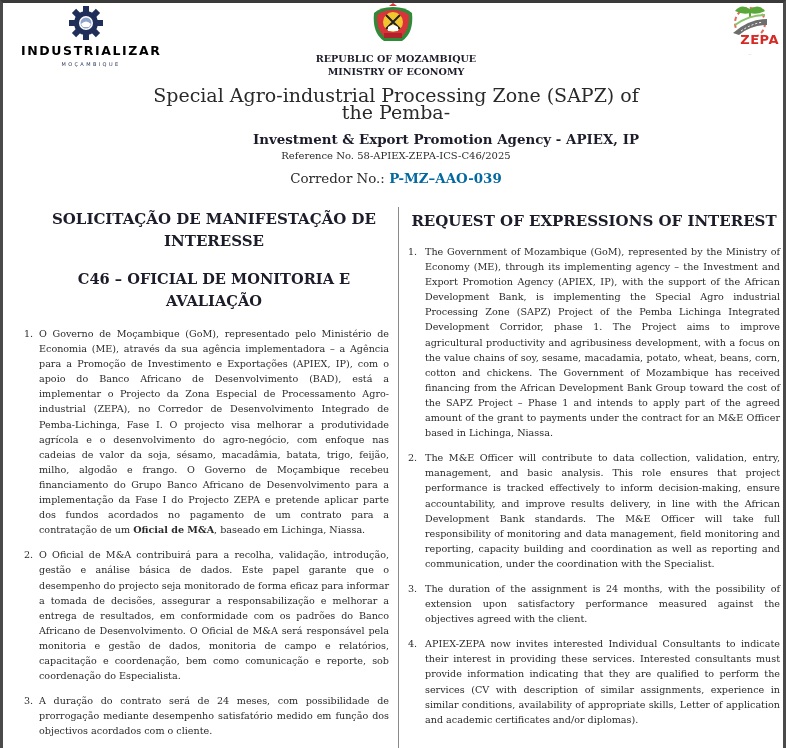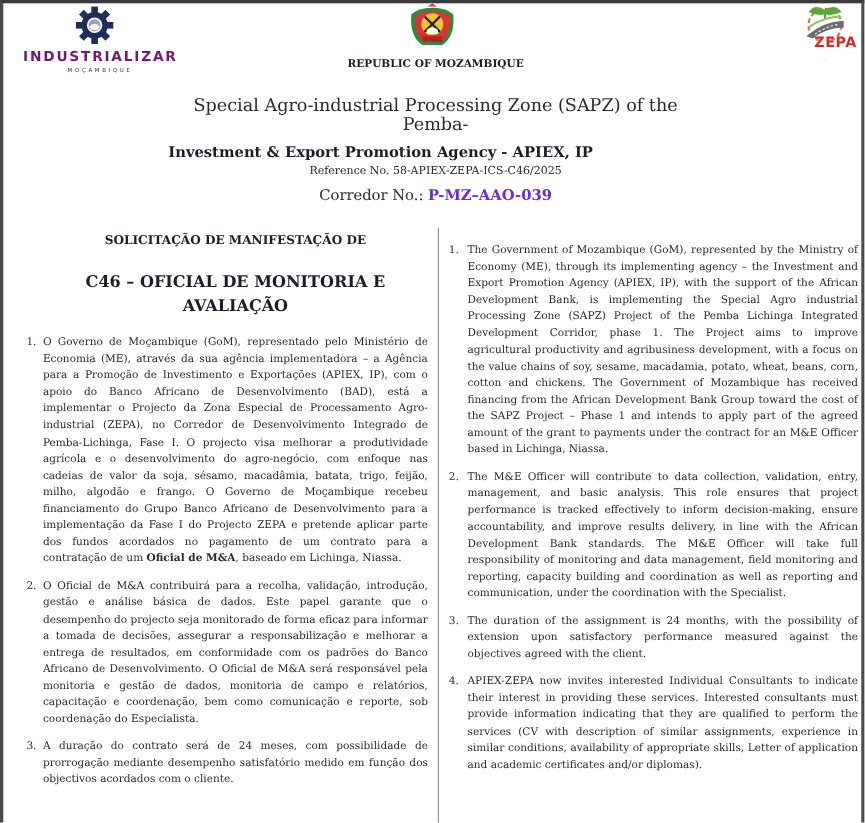--- a/index.html
+++ b/index.html
@@ -21,21 +21,21 @@
     .logo-left {
       position: absolute; left: 18px; top: 0px; width: 140px; height: 70px;
       text-align: center;
     }
     .gear {
       position: absolute; left: 47px; top: 2px; width: 36px; height: 36px;
     }
     .ind-title {
       position: absolute; left: 0; top: 40px; width: 140px;
       font-family: "DejaVu Sans", sans-serif; font-weight: bold;
-      font-size: 12.5px; letter-spacing: 1.6px; color: #701a75; text-align: center;
+      font-size: 12.5px; letter-spacing: 1.6px; color: #000000; text-align: center;
     }
     .ind-sub {
       position: absolute; left: 0; top: 58px; width: 140px;
       font-family: "DejaVu Sans", sans-serif; font-size: 5px;
       letter-spacing: 2.4px; color: #1f2f5a; text-align: center;
     }
     .emblem { position: absolute; left: 363px; top: 0px; width: 54px; height: 42px; }
     .zepa-logo { position: absolute; left: 718px; top: 0px; width: 58px; height: 56px; }
     .zepa-text {
       position: absolute; left: 0; top: 29px; width: 58px; text-align: right;
@@ -47,46 +47,46 @@
       font-family: "DejaVu Sans", sans-serif; font-size: 3px; color: #999;
     }
 
     .republic {
       position: absolute; left: 280px; top: 50px; width: 226px; text-align: center;
       font-family: "DejaVu Serif", serif; font-weight: bold; font-size: 9.6px;
       line-height: 12.5px; color: #1c1c2a;
     }
     .sapz-title {
       position: absolute; left: 150px; top: 84px; width: 486px; text-align: center;
-      font-size: 16px; line-height: 17px; color: #2a2a2a;
+      font-size: 19px; line-height: 17px; color: #2a2a2a;
     }
     .agency {
-      position: absolute; left: 150px; top: 128px; width: 486px; text-align: left;
+      position: absolute; left: 150px; top: 128px; width: 486px; text-align: right;
       font-weight: bold; font-size: 13.4px; color: #1c1c2a; line-height: 16px;
     }
     .reference {
       position: absolute; left: 150px; top: 145px; width: 486px; text-align: center;
       font-size: 10px; color: #2a2a2a; line-height: 16px;
     }
     .project-no {
       position: absolute; left: 150px; top: 167px; width: 486px; text-align: center;
       font-size: 13.4px; color: #2a2a2a; line-height: 16px;
     }
-    .project-no b { color: #6d28d9; }
+    .project-no b { color: #0369a1; }
 
     .divider {
       position: absolute; left: 395px; top: 204px; width: 1px; height: 544px;
       background: #8a8a8a;
     }
 
     .col-left { position: absolute; left: 16px; top: 205px; width: 370px; }
     .col-right { position: absolute; left: 405px; top: 205px; width: 372px; }
 
     .heading-main {
-      text-align: center; font-weight: bold; font-size: 11px;
+      text-align: center; font-weight: bold; font-size: 15px;
       line-height: 22px; color: #1c1c2a;
     }
     .heading-sub {
       text-align: center; font-weight: bold; font-size: 14.6px;
       line-height: 22px; color: #1c1c2a; margin-top: 16px;
     }
     .col-left .heading-main { margin-left: 20px; margin-right: 0; }
     .col-left .heading-sub { margin-left: 20px; }
     .col-right .heading-main { margin-top: 2px; }
     .col-right .heading-sub { margin-top: 8px; line-height: 25px; }
@@ -151,37 +151,39 @@
       <path d="M12 30 Q28 16 46 16 L46 22 Q30 22 18 32 Z" fill="#6d6d6d"></path>
       <path d="M20 28 Q30 21 42 19" stroke="#ffffff" stroke-width="1" stroke-dasharray="2 2" fill="none"></path>
       <path d="M14 22 Q28 12 44 12" stroke="#8cc46a" stroke-width="2" fill="none"></path>
     </svg>
     <div class="zepa-text">ZEPA</div>
     <div class="zepa-sub">—</div>
   </div>
 
   <div class="republic">
     <div>REPUBLIC OF MOZAMBIQUE</div>
+    <div>MINISTRY OF ECONOMY</div>
   </div>
 
   <div class="sapz-title">
     <div>Special Agro-industrial Processing Zone (SAPZ) of the Pemba-</div>
   </div>
 
   <div class="agency">Investment &amp; Export Promotion Agency - APIEX, IP</div>
   <div class="reference">Reference No. 58-APIEX-ZEPA-ICS-C46/2025</div>
   <div class="project-no">
     <span>Corredor No.: </span><b>P-MZ–AAO-039</b>
   </div>
 
   <div class="divider"></div>
 
   <div class="col-left">
     <div class="heading-main">
       <div>SOLICITAÇÃO DE MANIFESTAÇÃO DE</div>
+      <div>INTERESSE</div>
     </div>
     <div class="heading-sub">
       <div>C46 – OFICIAL DE MONITORIA E AVALIAÇÃO</div>
     </div>
     <ol class="paras">
       <li>
         <span class="num">1.</span>
         <span>O Governo de Moçambique (GoM), representado pelo Ministério de Economia (ME), através da sua agência implementadora – a Agência para a Promoção de Investimento e Exportações (APIEX, IP), com o apoio do Banco Africano de Desenvolvimento (BAD), está a implementar o Projecto da Zona Especial de Processamento Agro-industrial (ZEPA), no Corredor de Desenvolvimento Integrado de Pemba-Lichinga, Fase I. O projecto visa melhorar a produtividade agrícola e o desenvolvimento do agro-negócio, com enfoque nas cadeias de valor da soja, sésamo, macadâmia, batata, trigo, feijão, milho, algodão e frango. O Governo de Moçambique recebeu financiamento do Grupo Banco Africano de Desenvolvimento para a implementação da Fase I do Projecto ZEPA e pretende aplicar parte dos fundos acordados no pagamento de um contrato para a contratação de um </span><b>Oficial de M&amp;A</b><span>, baseado em Lichinga, Niassa.</span>
       </li>
       <li>
@@ -190,20 +192,21 @@
       </li>
       <li>
         <span class="num">3.</span>
         <span>A duração do contrato será de 24 meses, com possibilidade de prorrogação mediante desempenho satisfatório medido em função dos objectivos acordados com o cliente.</span>
       </li>
 
     </ol>
   </div>
 
   <div class="col-right">
+    <div class="heading-main">REQUEST OF EXPRESSIONS OF INTEREST</div>
     <ol class="paras">
       <li>
         <span class="num">1.</span>
         <span>The Government of Mozambique (GoM), represented by the Ministry of Economy (ME), through its implementing agency – the Investment and Export Promotion Agency (APIEX, IP), with the support of the African Development Bank, is implementing the Special Agro industrial Processing Zone (SAPZ) Project of the Pemba Lichinga Integrated Development Corridor, phase 1. The Project aims to improve agricultural productivity and agribusiness development, with a focus on the value chains of soy, sesame, macadamia, potato, wheat, beans, corn, cotton and chickens. The Government of Mozambique has received financing from the African Development Bank Group toward the cost of the SAPZ Project – Phase 1 and intends to apply part of the agreed amount of the grant to payments under the contract for an M&amp;E Officer based in Lichinga, Niassa.</span>
       </li>
       <li>
         <span class="num">2.</span>
         <span>The M&amp;E Officer will contribute to data collection, validation, entry, management, and basic analysis. This role ensures that project performance is tracked effectively to inform decision-making, ensure accountability, and improve results delivery, in line with the African Development Bank standards. The M&amp;E Officer will take full responsibility of monitoring and data management, field monitoring and reporting, capacity building and coordination as well as reporting and communication, under the coordination with the Specialist.</span>
       </li>
       <li>

